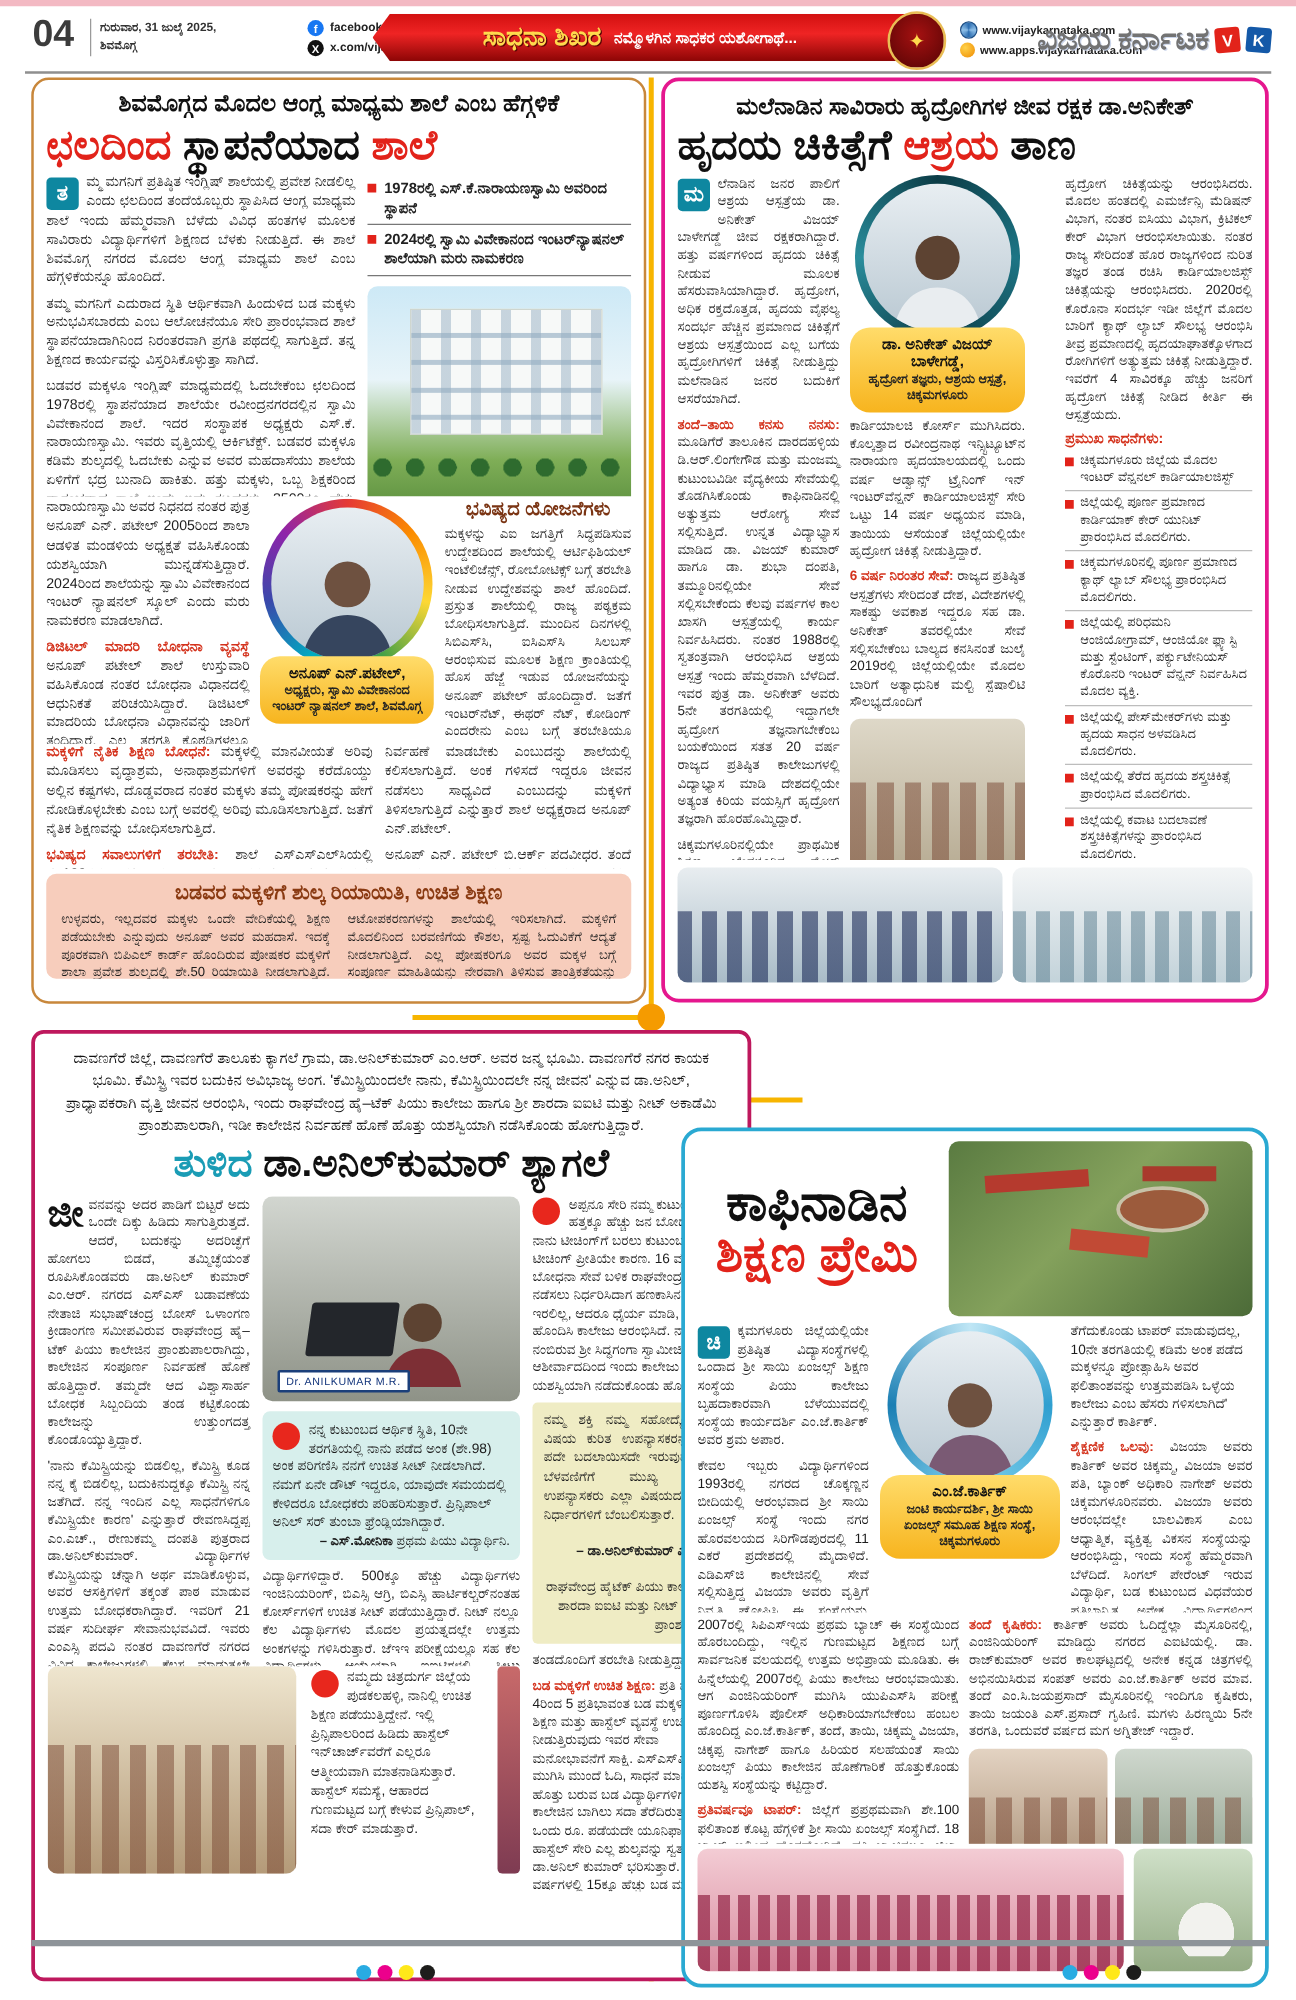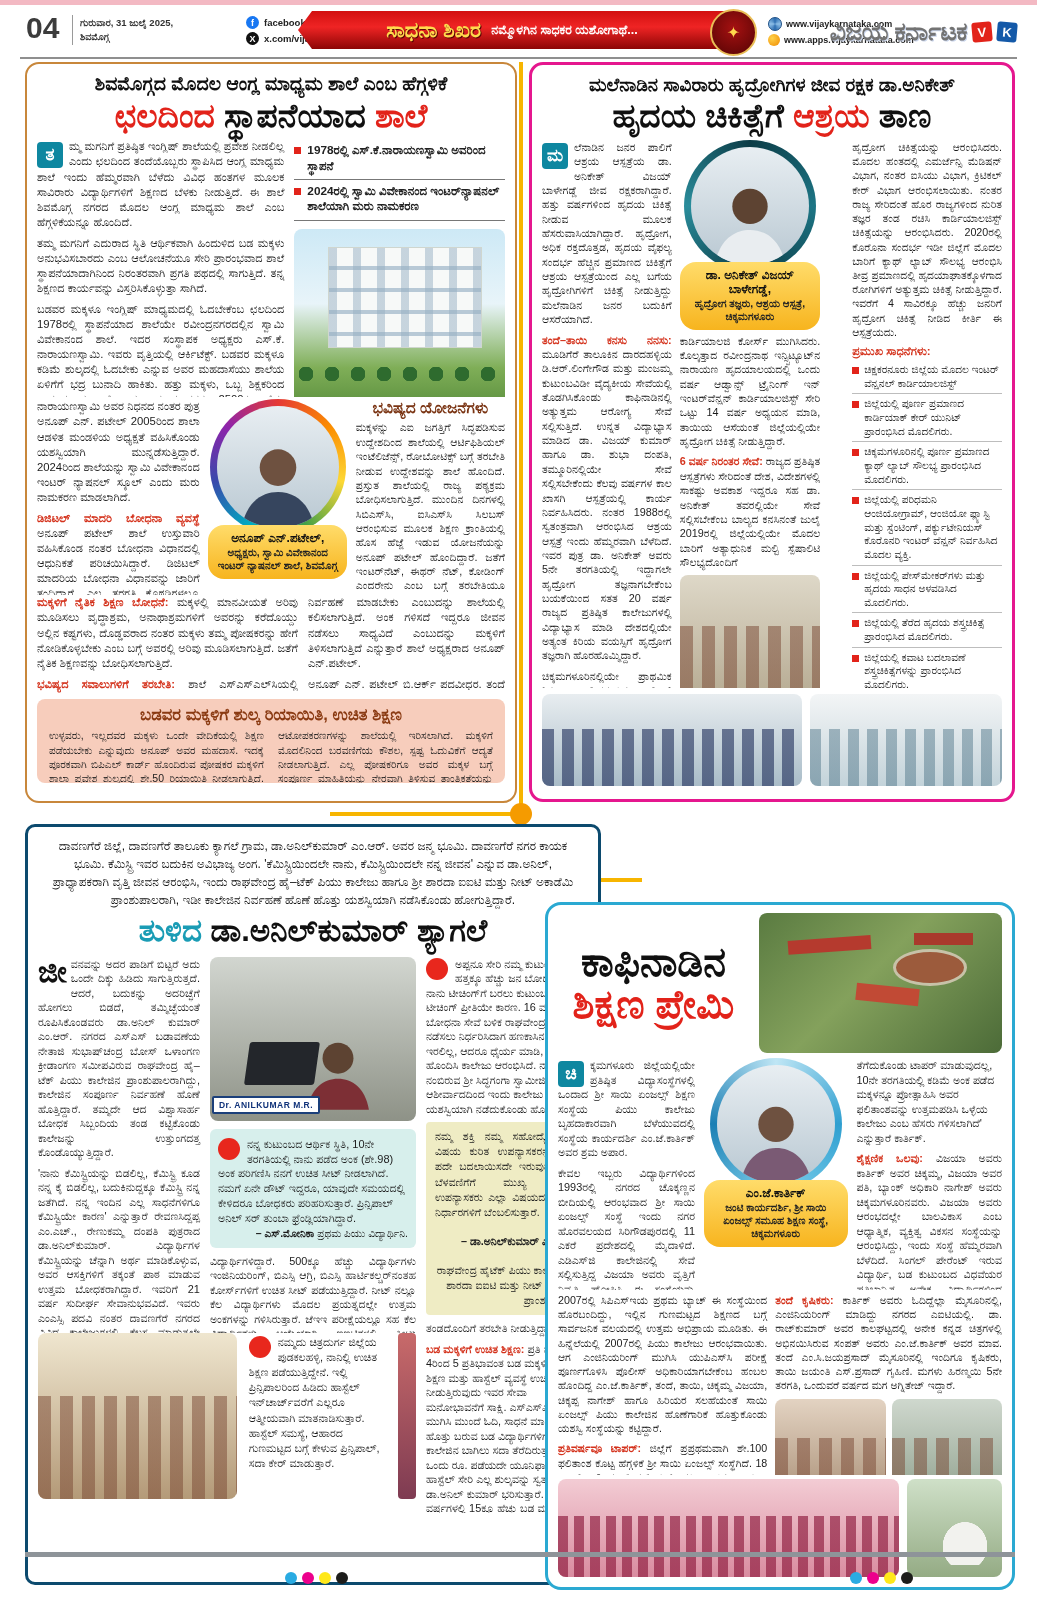--- a/index.html
+++ b/index.html
@@ -38,24 +38,24 @@
   
   .yv{position:absolute;left:519px;top:62px;width:4px;height:1523px;background:#f7b500;}
   .ys1{position:absolute;left:330px;top:812px;width:192px;height:4px;background:#f7b500;}
   .ys2{position:absolute;left:520px;top:878px;width:122px;height:4px;background:#f7b500;}
   .ydot{position:absolute;width:22px;height:22px;border-radius:50%;background:#f59b00;}
   .d1{left:510px;top:803px;} .d2{left:510px;top:869px;}
   
   .art{position:absolute;background:#fff;box-sizing:border-box;padding:8px 10px;overflow:hidden;}
   .artA{left:25px;top:62px;width:492px;height:741px;border:2px solid #c8873b;border-radius:14px;}
   .artB{left:529px;top:62px;width:486px;height:740px;border:3px solid #e5178e;border-radius:14px;}
-  .artC{left:25px;top:824px;width:576px;height:761px;border:3px solid #0c4a6e;border-radius:10px;}
+  .artC{left:25px;top:824px;width:576px;height:761px;border:3px solid #be185d;border-radius:10px;}
   .artD{left:545px;top:902px;width:470px;height:688px;border:3px solid #2aa9d2;border-radius:16px;}
   .kicker{text-align:center;font-weight:bold;font-size:19px;color:#101010;margin:1px 0 3px;line-height:1.15;}
-  .hl{text-align:center;font-weight:bold;font-size:33px;margin:0 0 6px;line-height:1.08;}
+  .hl{font-weight:bold;font-size:33px;margin:0 0 6px;line-height:1.08;}
   .hl2{text-align:center;font-weight:bold;font-size:31px;margin:0 0 8px;line-height:1.12;}
   .red{color:#e2231a;} .blk{color:#101010;} .tealtx{color:#1a9cb5;}
   .body{font-size:11.3px;line-height:1.33;text-align:justify;color:#1c1c1c;margin:0 0 6px;}
   .sub{color:#d4321c;font-weight:bold;}
   .dropcap{float:left;width:26px;height:26px;background:#0e87a0;color:#fff;border-radius:4px;
            font-size:17px;font-weight:bold;text-align:center;line-height:26px;margin:3px 6px 0 0;}
   .dropcap2{float:left;font-size:30px;font-weight:bold;line-height:1;margin:0 4px 0 0;color:#111;}
   
   .photo{position:relative;border-radius:8px;overflow:hidden;background:#ccc;}
   .crowd::after{content:"";position:absolute;left:0;right:0;bottom:0;height:62%;
@@ -111,22 +111,22 @@
   .team-photo{flex:1.35;background:linear-gradient(180deg,#e8edf0,#a9bcc8);}
   .ccu-photo{flex:1;background:linear-gradient(180deg,#f3f5f6,#c3d3da);}
   
   .standfirst{font-size:12px;line-height:1.5;text-align:center;color:#111;margin:2px 10px 5px;font-weight:500;}
   .cmain{display:flex;gap:10px;height:556px;overflow:hidden;}
   .cleft{width:70%;}
   .crow1{display:flex;gap:10px;height:376px;overflow:hidden;}
   .cc1{width:44%;} .cc2{width:56%;}
   .desk-photo{height:164px;background:linear-gradient(180deg,#d2d6d0,#8e9287);}
   .desk-photo .lap{position:absolute;left:18%;bottom:22%;width:34%;height:26%;background:#23262b;border-radius:3px;transform:skewX(-8deg);}
-  .plate{position:absolute;left:2px;bottom:7px;background:#fff;border:2px solid #1b3f7a;color:#11337a;
-         font-size:8.5px;font-weight:bold;padding:2px 5px;border-radius:2px;letter-spacing:.5px;}
+  .plate{position:absolute;left:12px;bottom:7px;background:#fff;border:2px solid #1b3f7a;color:#11337a;
+         font-size:8.5px;font-weight:normal;padding:2px 5px;border-radius:2px;letter-spacing:.5px;}
   .quotebox{background:#d7efec;border-radius:6px;padding:8px;font-size:11px;line-height:1.35;margin:8px 0 6px;color:#1c1c1c;}
   .quotebox p{margin:0;}
   .qdot{float:left;width:22px;height:22px;background:#e8271d;border-radius:50%;margin:1px 7px 2px 0;}
   .qattr{text-align:right;margin-top:4px;font-size:10.5px;}
   .crow2{display:flex;gap:8px;height:166px;overflow:hidden;}
   .event-photo{width:55%;background:linear-gradient(180deg,#efe6cf,#b49a78);}
   .q2{width:38%;background:#fff;padding:2px 4px;font-size:11px;line-height:1.38;color:#1c1c1c;}
   .q2 p{margin:0;}
   .strip-photo{width:5%;background:linear-gradient(180deg,#c86a6a,#7e3b52);border-radius:4px;}
   .cright{width:30%;}
@@ -311,21 +311,21 @@
           <p class="body" style="font-size:10.8px"><span class="sub">6 ವರ್ಷ ನಿರಂತರ ಸೇವೆ:</span> <span>ರಾಜ್ಯದ ಪ್ರತಿಷ್ಠಿತ ಆಸ್ಪತ್ರೆಗಳು ಸೇರಿದಂತೆ ದೇಶ, ವಿದೇಶಗಳಲ್ಲಿ ಸಾಕಷ್ಟು ಅವಕಾಶ ಇದ್ದರೂ ಸಹ ಡಾ. ಅನಿಕೇತ್ ತವರಲ್ಲಿಯೇ ಸೇವೆ ಸಲ್ಲಿಸಬೇಕೆಂಬ ಬಾಲ್ಯದ ಕನಸಿನಂತೆ ಜುಲೈ 2019ರಲ್ಲಿ ಜಿಲ್ಲೆಯಲ್ಲಿಯೇ ಮೊದಲ ಬಾರಿಗೆ ಅತ್ಯಾಧುನಿಕ ಮಲ್ಟಿ ಸ್ಪೆಷಾಲಿಟಿ ಸೌಲಭ್ಯದೊಂದಿಗೆ</span></p>
           <div class="photo fam-photo crowd warm"></div>
         </div>
       </div>
       <div class="brail">
         <p class="body">ಹೃದ್ರೋಗ ಚಿಕಿತ್ಸೆಯನ್ನು ಆರಂಭಿಸಿದರು. ಮೊದಲ ಹಂತದಲ್ಲಿ ಎಮರ್ಜೆನ್ಸಿ ಮೆಡಿಷನ್ ವಿಭಾಗ, ನಂತರ ಐಸಿಯು ವಿಭಾಗ, ಕ್ರಿಟಿಕಲ್ ಕೇರ್ ವಿಭಾಗ ಆರಂಭಿಸಲಾಯಿತು. ನಂತರ ರಾಜ್ಯ ಸೇರಿದಂತೆ ಹೊರ ರಾಜ್ಯಗಳಿಂದ ನುರಿತ ತಜ್ಞರ ತಂಡ ರಚಿಸಿ ಕಾರ್ಡಿಯಾಲಜಿಸ್ಟ್ ಚಿಕಿತ್ಸೆಯನ್ನು ಆರಂಭಿಸಿದರು. 2020ರಲ್ಲಿ ಕೊರೊನಾ ಸಂದರ್ಭ ಇಡೀ ಜಿಲ್ಲೆಗೆ ಮೊದಲ ಬಾರಿಗೆ ಕ್ಯಾಥ್ ಲ್ಯಾಬ್ ಸೌಲಭ್ಯ ಆರಂಭಿಸಿ ತೀವ್ರ ಪ್ರಮಾಣದಲ್ಲಿ ಹೃದಯಾಘಾತಕ್ಕೊಳಗಾದ ರೋಗಿಗಳಿಗೆ ಅತ್ಯುತ್ತಮ ಚಿಕಿತ್ಸೆ ನೀಡುತ್ತಿದ್ದಾರೆ. ಇವರೆಗೆ 4 ಸಾವಿರಕ್ಕೂ ಹೆಚ್ಚು ಜನರಿಗೆ ಹೃದ್ರೋಗ ಚಿಕಿತ್ಸೆ ನೀಡಿದ ಕೀರ್ತಿ ಈ ಆಸ್ಪತ್ರೆಯದು.</p>
         <div class="sub" style="font-size:11.5px">ಪ್ರಮುಖ ಸಾಧನೆಗಳು:</div>
         <ul class="ach">
           <li>
               <span class="sq"></span>
-              <span>ಚಿಕ್ಷಕರನೂರು ಜಿಲ್ಲೆಯ ಮೊದಲ ಇಂಟರ್ ವೆನ್ಷನಲ್ ಕಾರ್ಡಿಯಾಲಜಿಸ್ಟ್</span>
+              <span>ಚಿಕ್ಕಮಗಳೂರು ಜಿಲ್ಲೆಯ ಮೊದಲ ಇಂಟರ್ ವೆನ್ಷನಲ್ ಕಾರ್ಡಿಯಾಲಜಿಸ್ಟ್</span>
             </li>
           <li>
               <span class="sq"></span>
               <span>ಜಿಲ್ಲೆಯಲ್ಲಿ ಪೂರ್ಣ ಪ್ರಮಾಣದ ಕಾರ್ಡಿಯಾಕ್ ಕೇರ್ ಯುನಿಟ್ ಪ್ರಾರಂಭಿಸಿದ ಮೊದಲಿಗರು.</span>
             </li>
           <li>
               <span class="sq"></span>
               <span>ಚಿಕ್ಕಮಗಳೂರಿನಲ್ಲಿ ಪೂರ್ಣ ಪ್ರಮಾಣದ ಕ್ಯಾಥ್ ಲ್ಯಾಬ್ ಸೌಲಭ್ಯ ಪ್ರಾರಂಭಿಸಿದ ಮೊದಲಿಗರು.</span>
             </li>
           <li>

